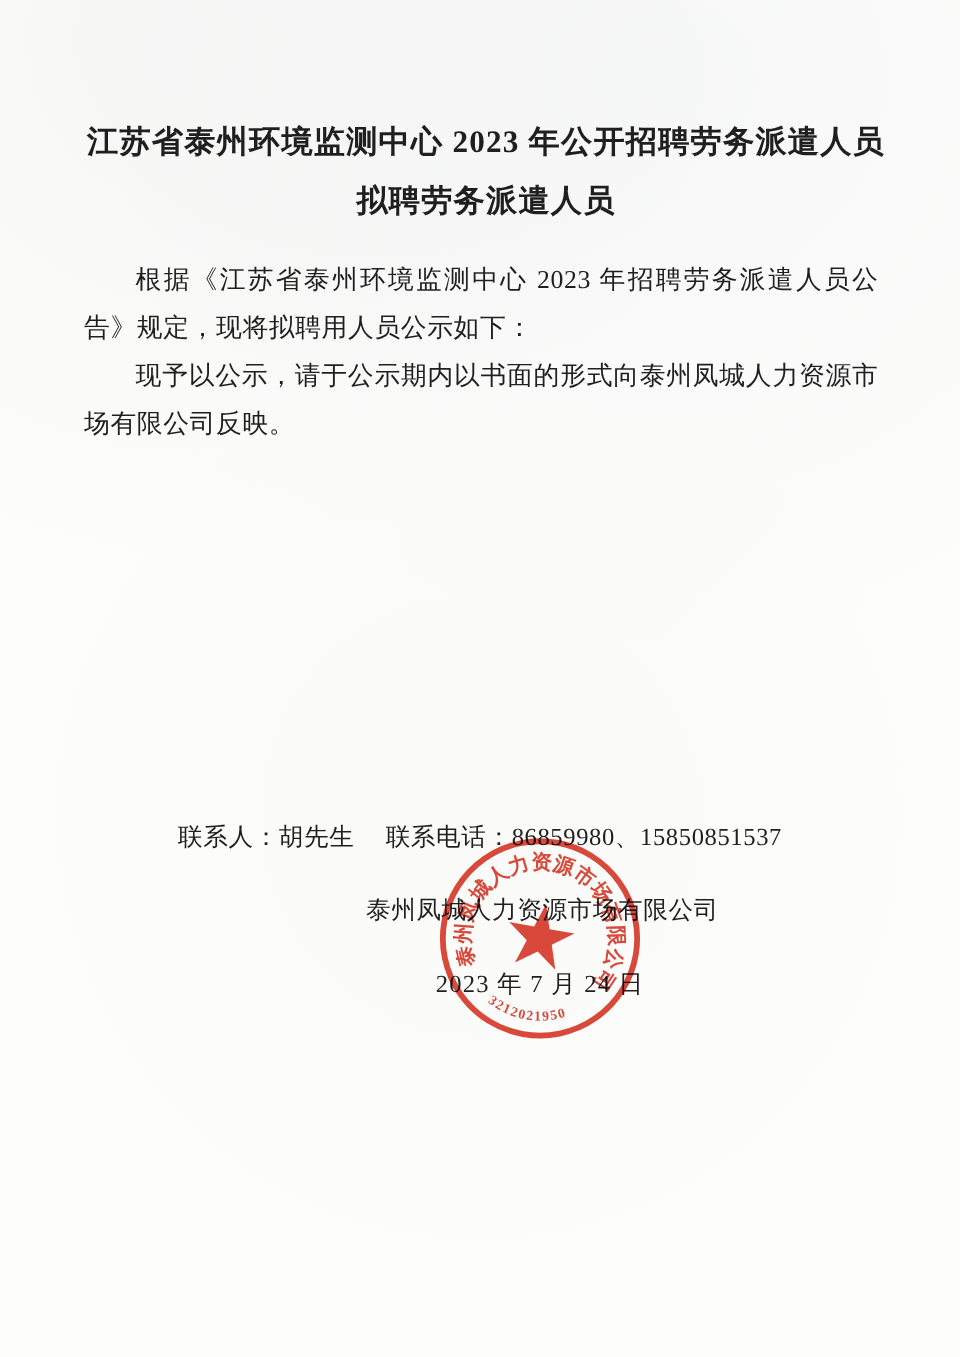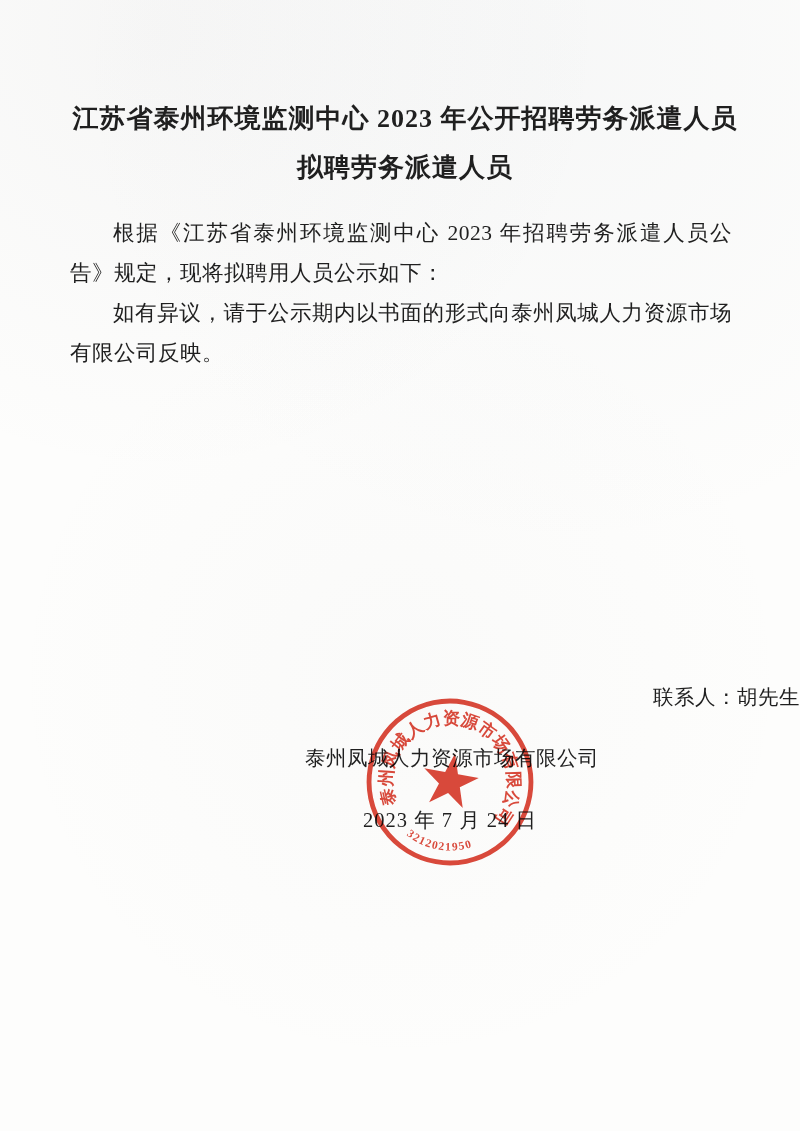--- a/index.html
+++ b/index.html
@@ -48,21 +48,21 @@
   .body-block p {
     text-indent: 2em;
     letter-spacing: 0.5px;
   }
   .contact-line {
     position: absolute;
     top: 683px;
     left: 0;
     width: 100%;
     display: flex;
-    justify-content: flex-end;
+    justify-content: center;
     gap: 26px;
     font-size: 20.5px;
     letter-spacing: 0.5px;
   }
   .company-line {
     position: absolute;
     top: 744px;
     left: 0;
     width: 100%;
     text-align: center;
@@ -101,25 +101,26 @@
 
 <div class="page">
 
   <div class="title-block">
     <div>江苏省泰州环境监测中心 2023 年公开招聘劳务派遣人员</div>
     <div>拟聘劳务派遣人员</div>
   </div>
 
   <div class="body-block">
     <p>根据《江苏省泰州环境监测中心 2023 年招聘劳务派遣人员公告》规定，现将拟聘用人员公示如下：</p>
-    <p>如有异议，请于公示期内以书面的形式向泰州凤城人力资源市场有限公司反映。</p>
+    <p>现予以公示，请于公示期内以书面的形式向泰州凤城人力资源市场有限公司反映。</p>
   </div>
 
   <div class="contact-line">
     <span>联系人：胡先生</span>
+    <span>联系电话：86859980、15850851537</span>
   </div>
 
   <div class="company-line">泰州凤城人力资源市场有限公司</div>
 
   <div class="date-line">2023 年 7 月 24 日</div>
 
   <svg class="seal" viewBox="0 0 200 200" aria-hidden="true">
     <defs>
       <path id="arcCompany" d="M 42.8 133 A 66 66 0 1 1 157.2 133" fill="none"></path>
       <path id="arcCode" d="M 32.5 139 A 78 78 0 0 0 167.5 139" fill="none"></path>

